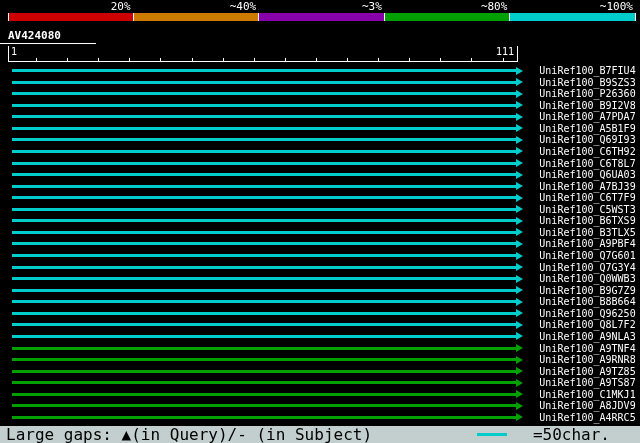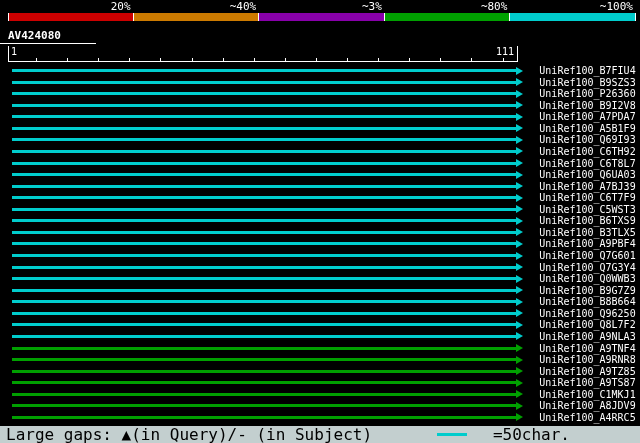--- a/index.html
+++ b/index.html
@@ -36,21 +36,21 @@
   .bar-area { display:flex; align-items:center; width:518px; padding-left:8px; flex:none; cursor:pointer; }
   .bar-line { height:3px; flex:none; }
   .bar-arrow { flex:none; width:0; height:0; border-top:4px solid transparent; border-bottom:4px solid transparent; border-left:7px solid #0cc; }
   .hit-label { font-size:10px; line-height:11px; margin-left:9px; white-space:nowrap; cursor:pointer; }
   
   .footer {
     flex:none; height:17px; display:flex; align-items:center; justify-content:space-between;
     padding:0 6px; font-size:16px; color:#000; background:#c3cfcf;
   }
   .footer-left { white-space:pre; }
-  .footer-right { display:flex; align-items:center; margin-right:64px;gap:24px; }
+  .footer-right { display:flex; align-items:center; margin-right:24px;gap:24px; }
   .scale-line { display:inline-block; width:30px; height:3px; margin-right:2px; background:#0cc; }
 </style>
 </head>
 <body>
 
 <div class="screen">
 
   <div class="scale-row">
       <div class="scale-seg">
         <div class="scale-label">20%</div>

